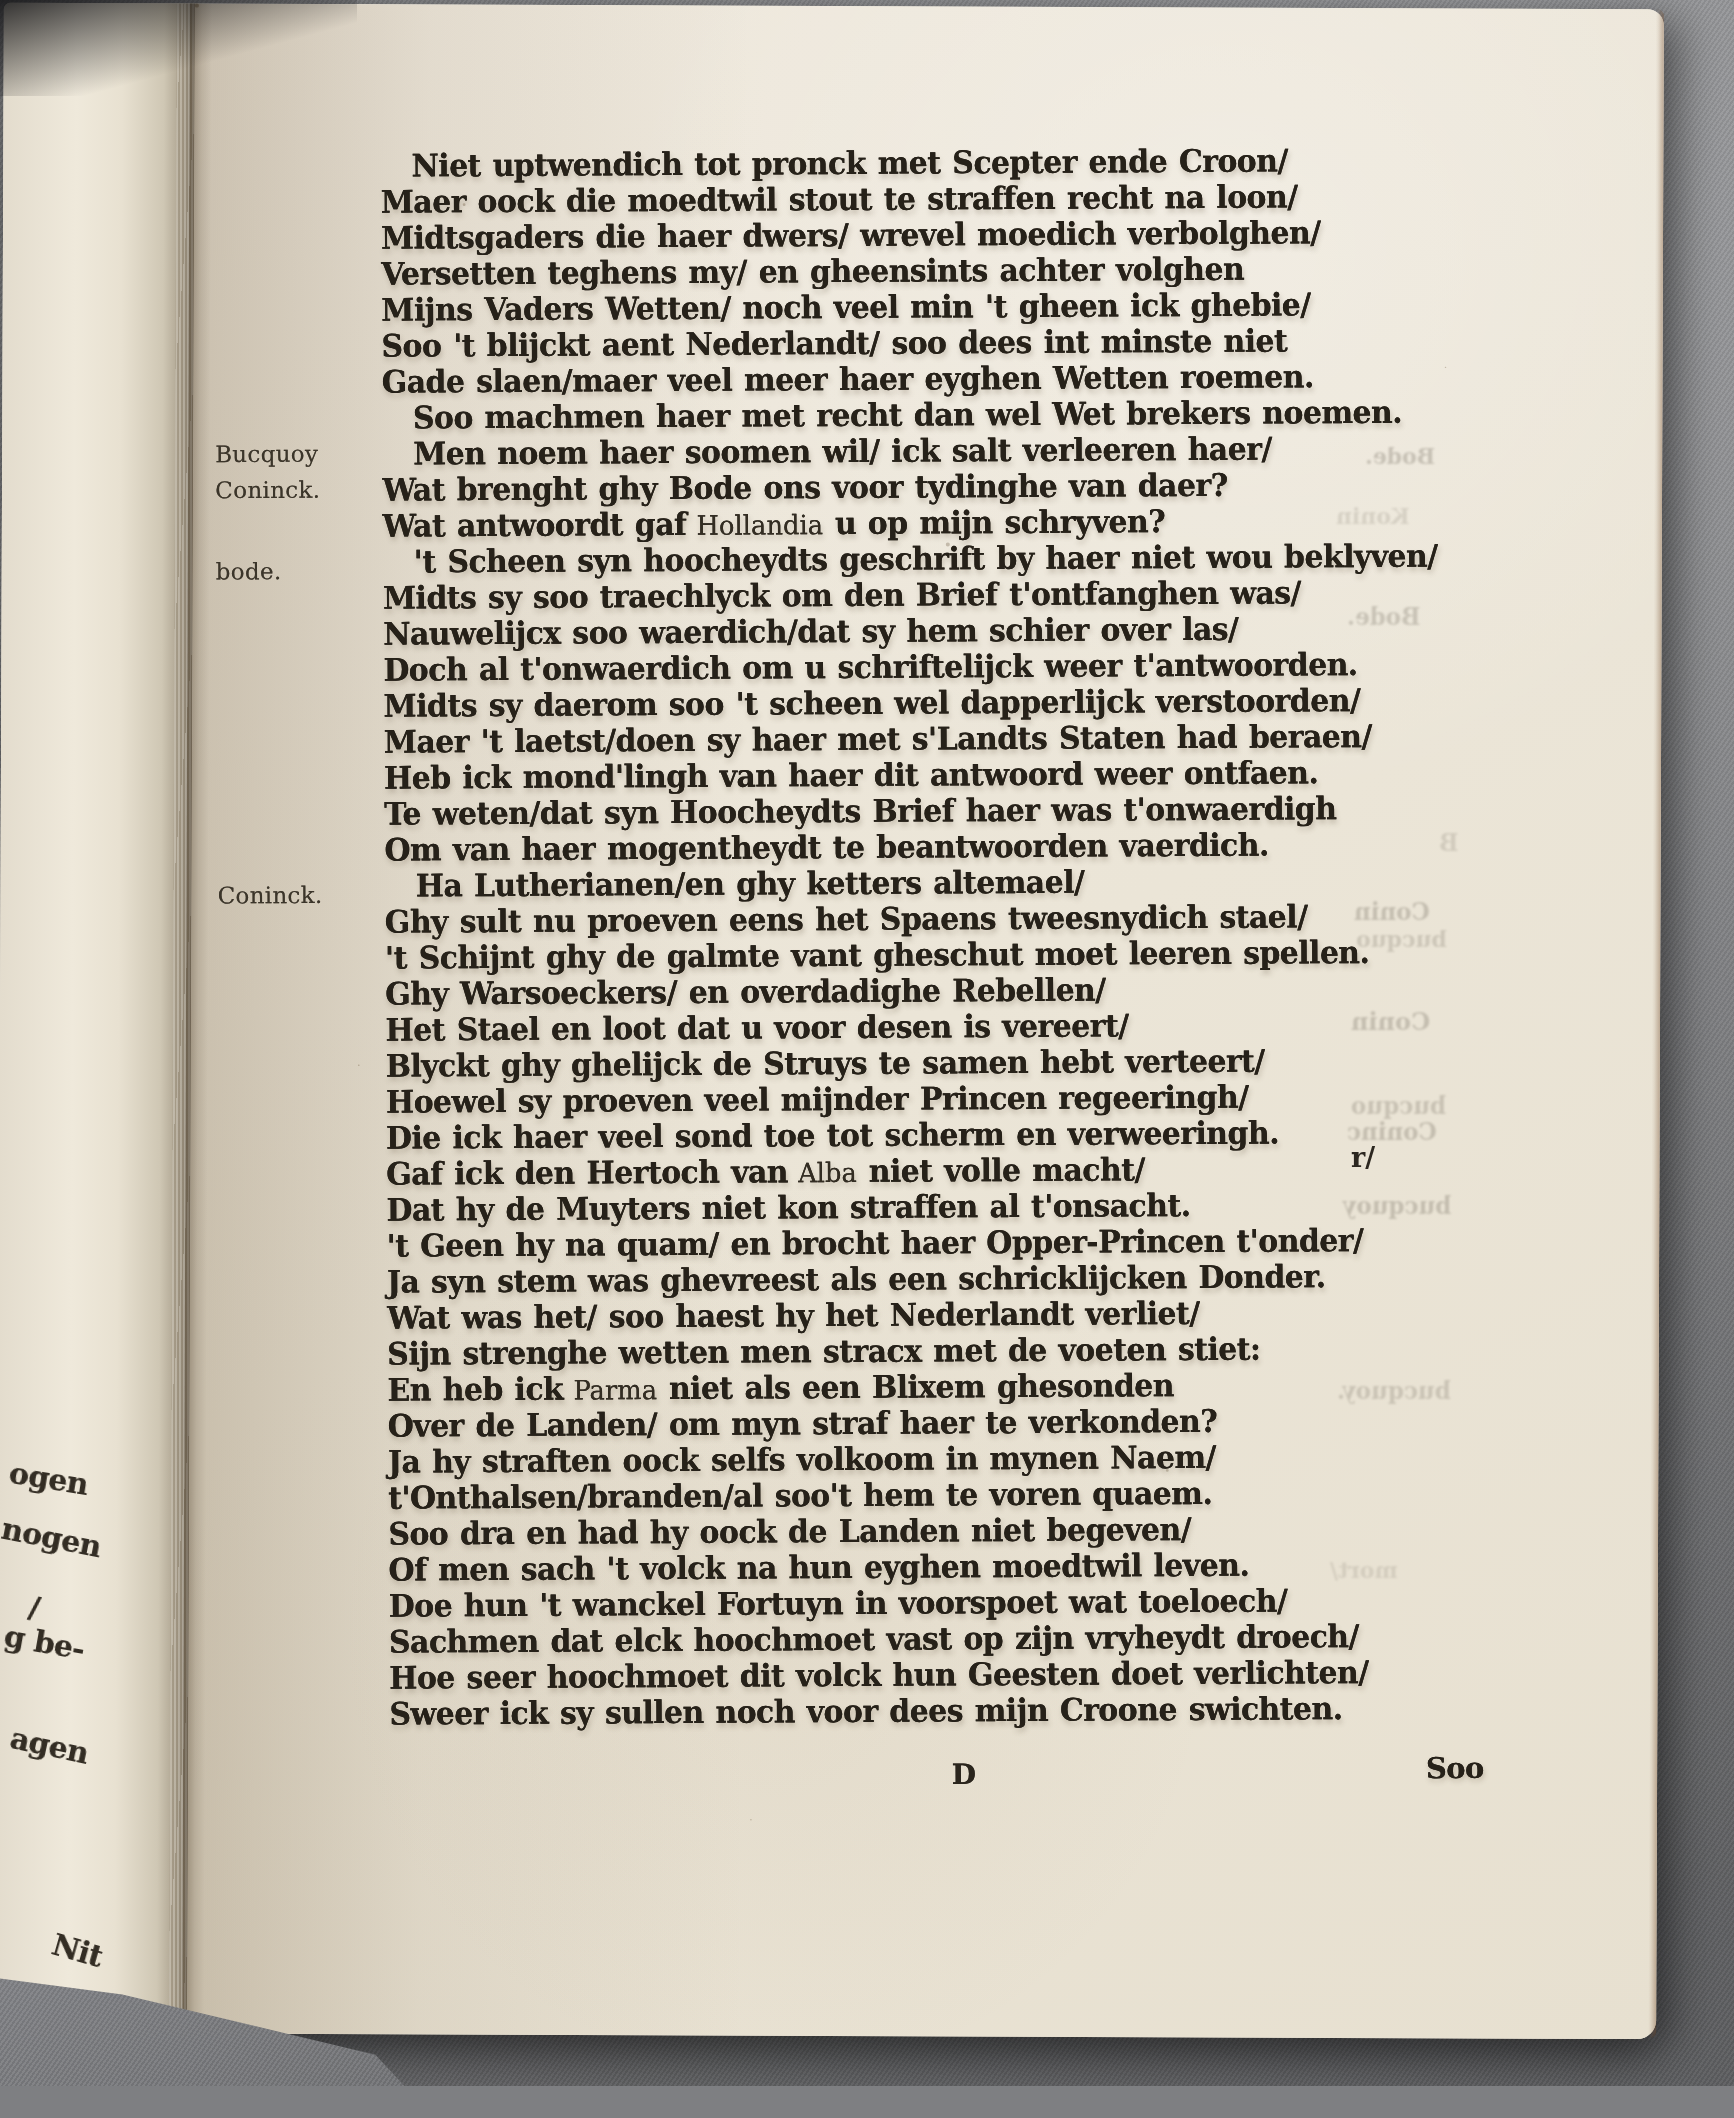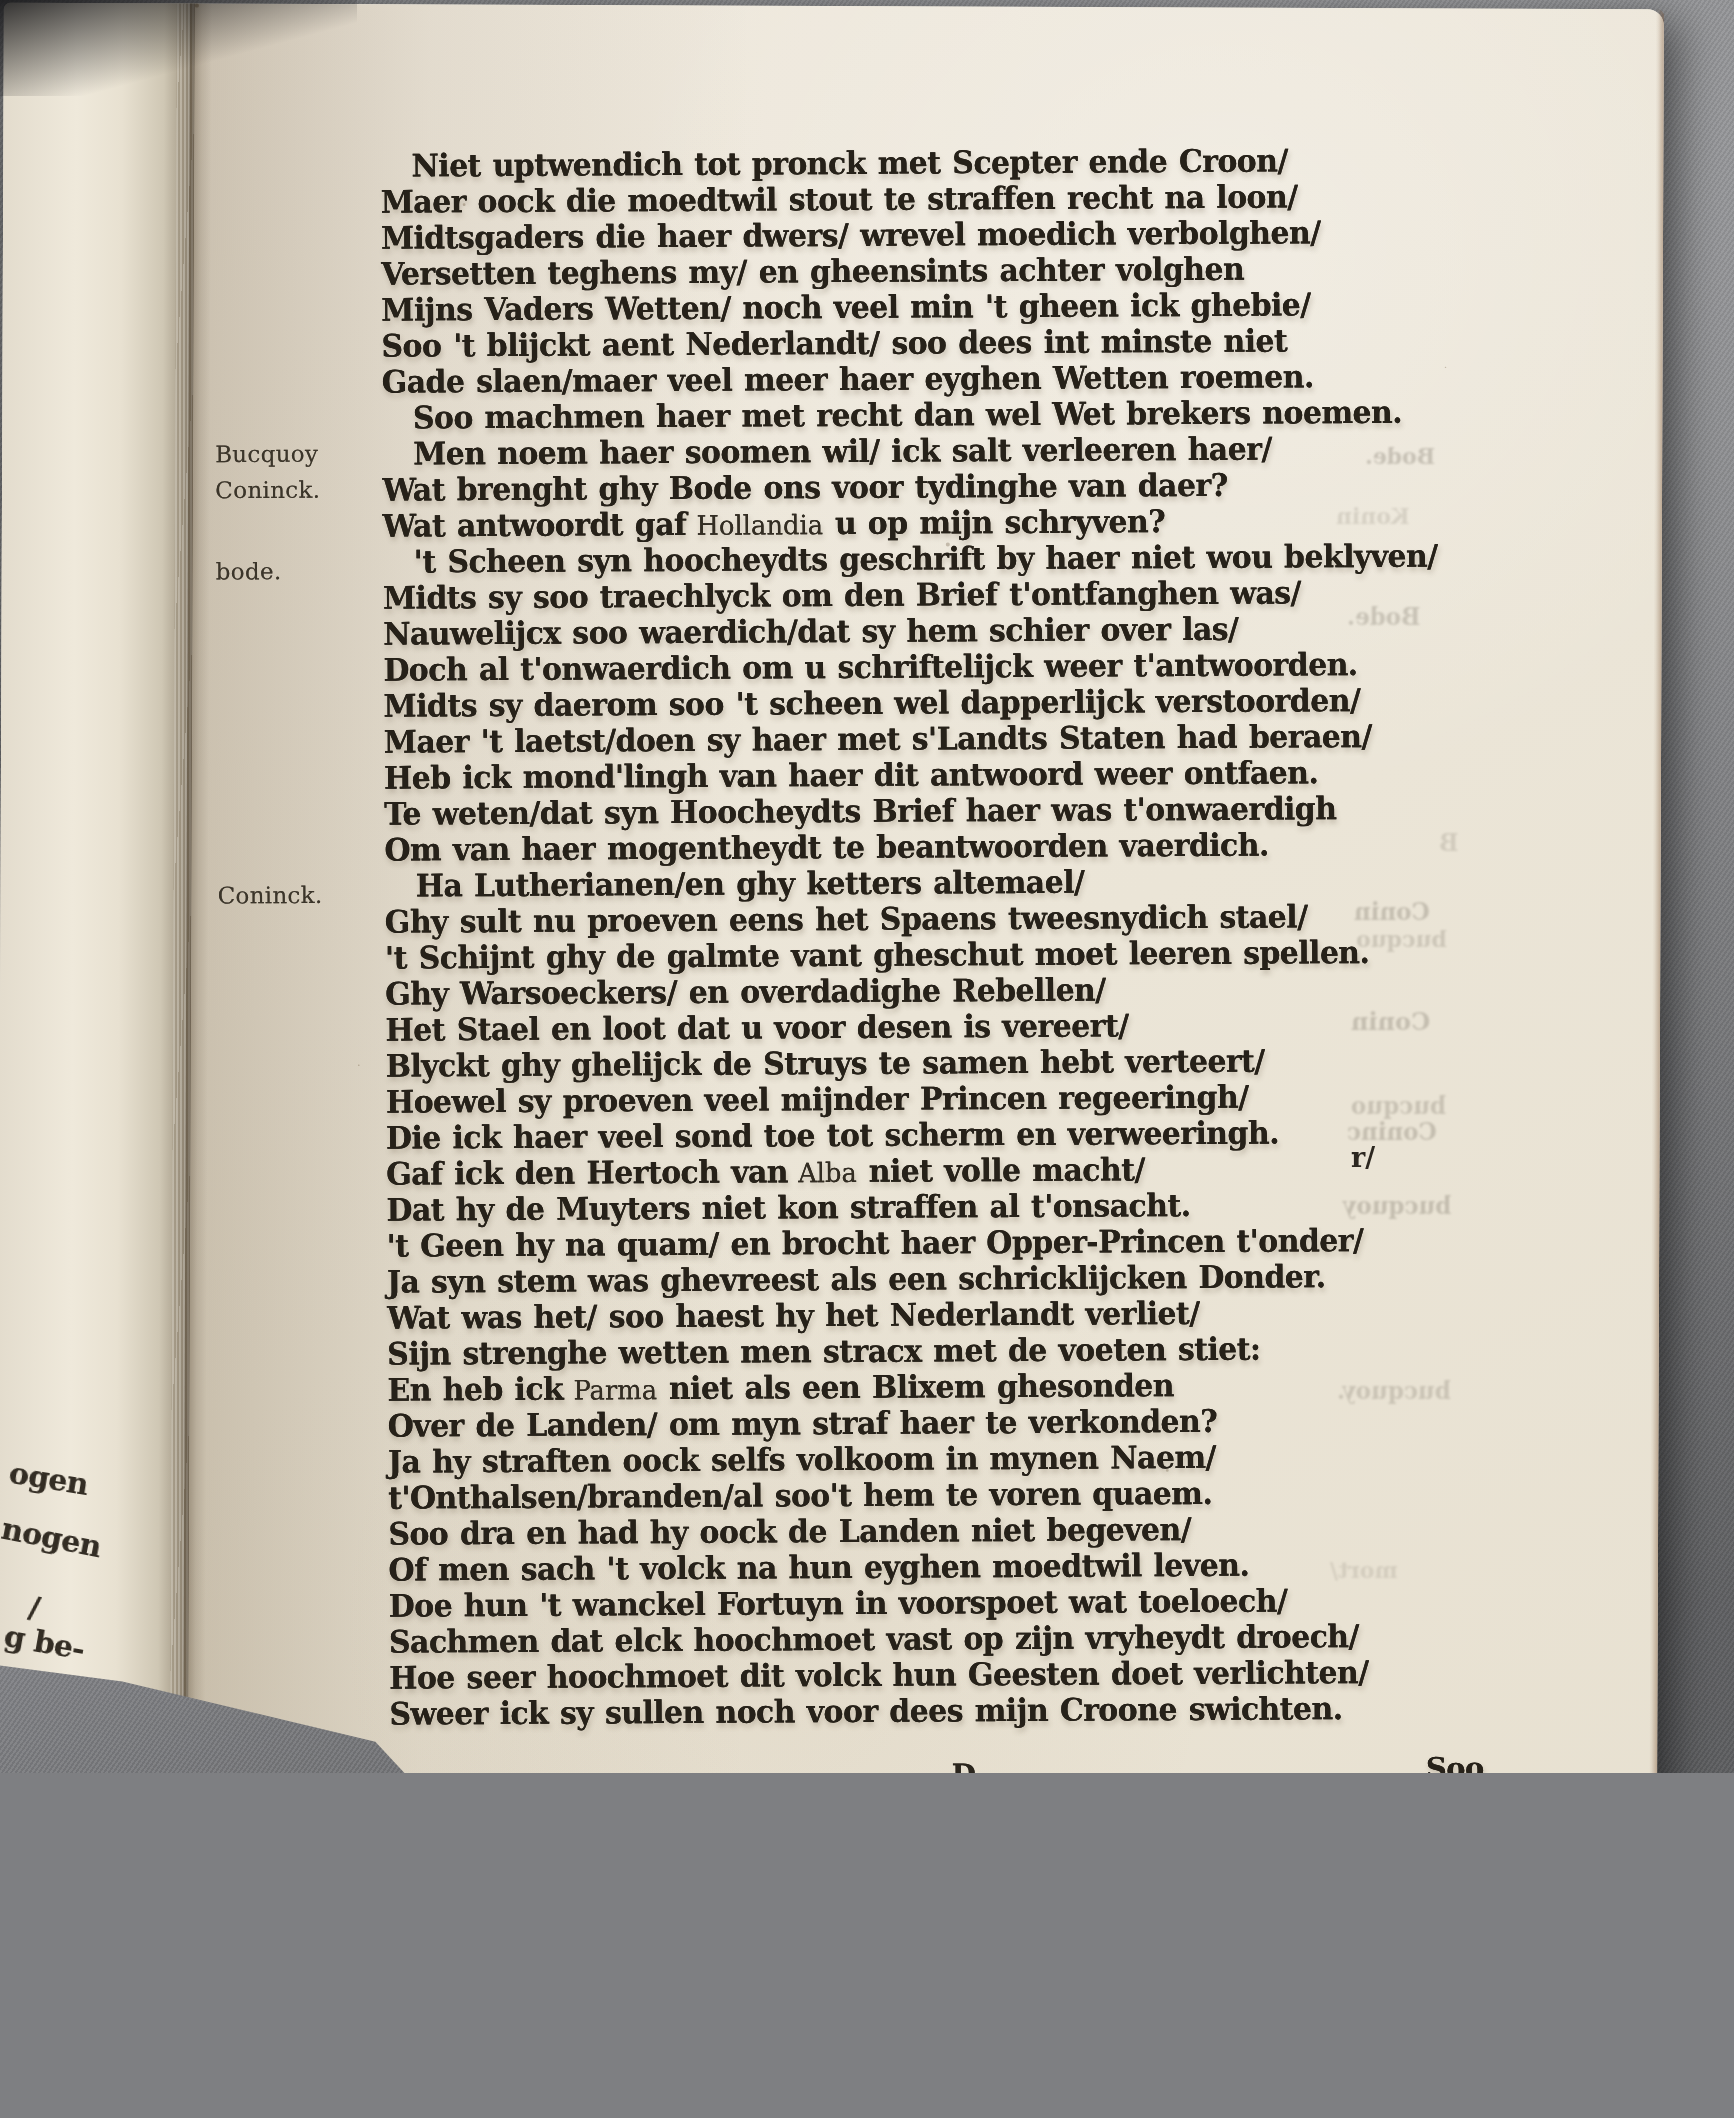--- a/index.html
+++ b/index.html
@@ -1,16 +1,16 @@
 <!DOCTYPE html>
 <html style="font-size:10.2px"><head>
 <meta charset="utf-8">
 <style>
   html,body{margin:0;padding:0;background:#7e7f82;}
-  .scene{position:relative;width:1735px;height:1773px;overflow:hidden;
+  .scene{position:relative;width:1735px;height:2086px;overflow:hidden;
     background:
       radial-gradient(130% 90% at 85% 10%, rgba(255,255,255,.10), rgba(0,0,0,.22) 90%),
       repeating-linear-gradient(125deg, rgba(255,255,255,.055) 0 1.9px, rgba(0,0,0,.065) 1.9px 3.8px),
       linear-gradient(160deg,#96979a 0%,#8d8e91 45%,#797a7d 100%);
     font-family:"DejaVu Serif", serif;}
   .wedge{position:absolute;left:0;top:0;width:357px;height:96px;z-index:6;
     background:linear-gradient(to bottom right, rgba(18,18,20,.85), rgba(18,18,20,0) 62%);pointer-events:none;}
   .book{position:absolute;left:0;top:6.4px;width:1660px;height:2030px;transform:rotate(.22deg);
     border-radius:6.4px 16.6px 19px 7.7px;
     background:linear-gradient(135deg,#efe9dd 0%,#ece6d9 55%,#e6dfcf 100%);

